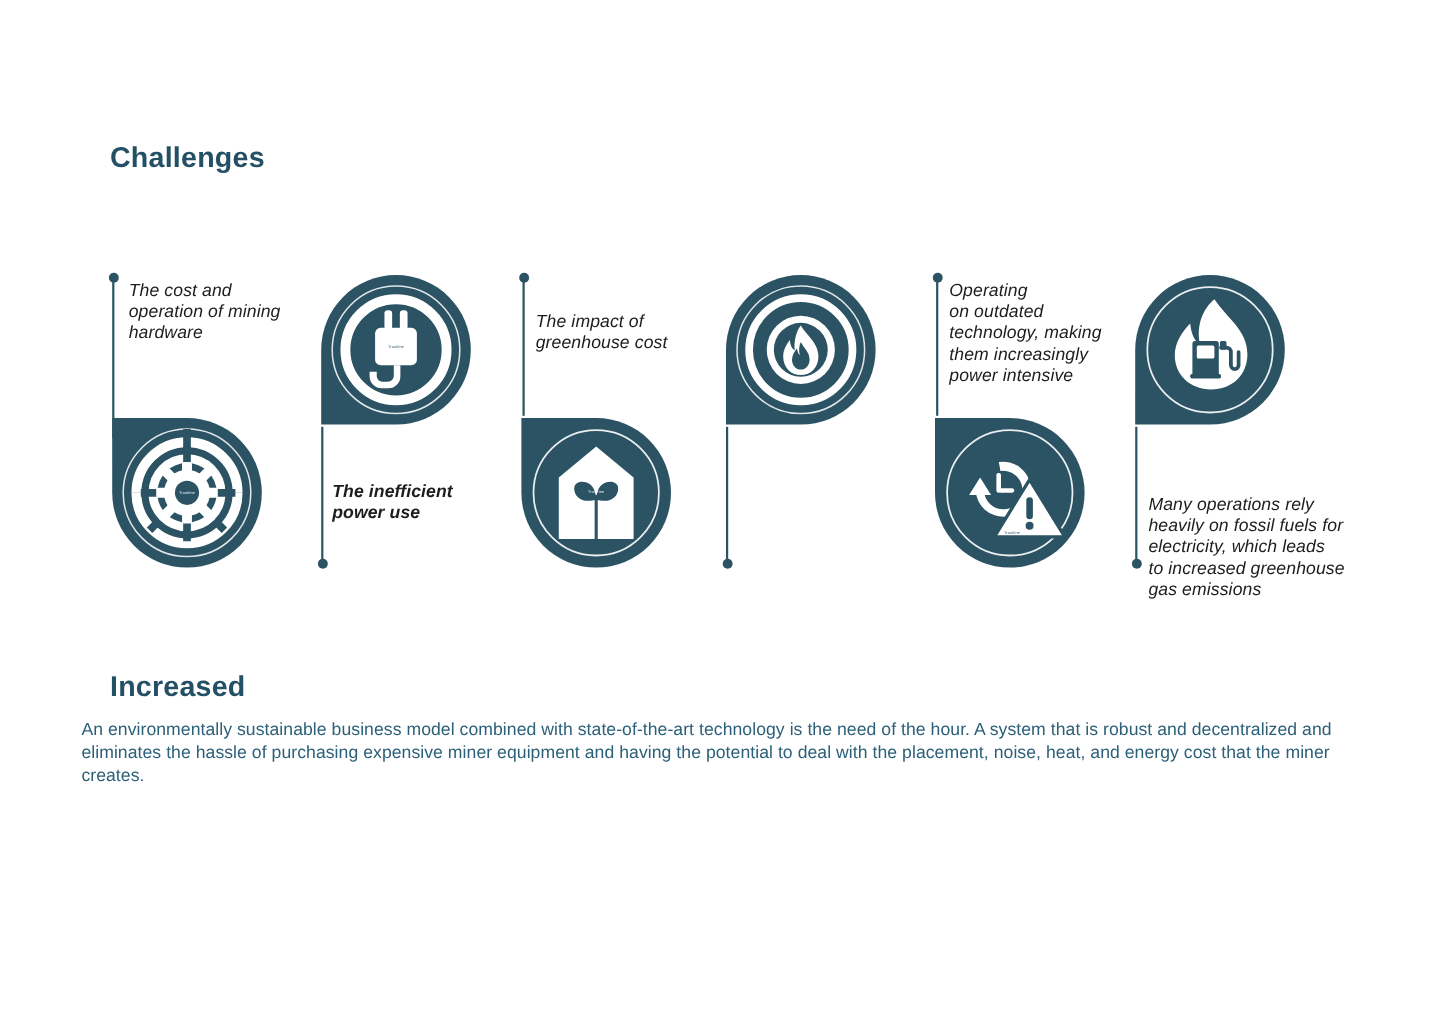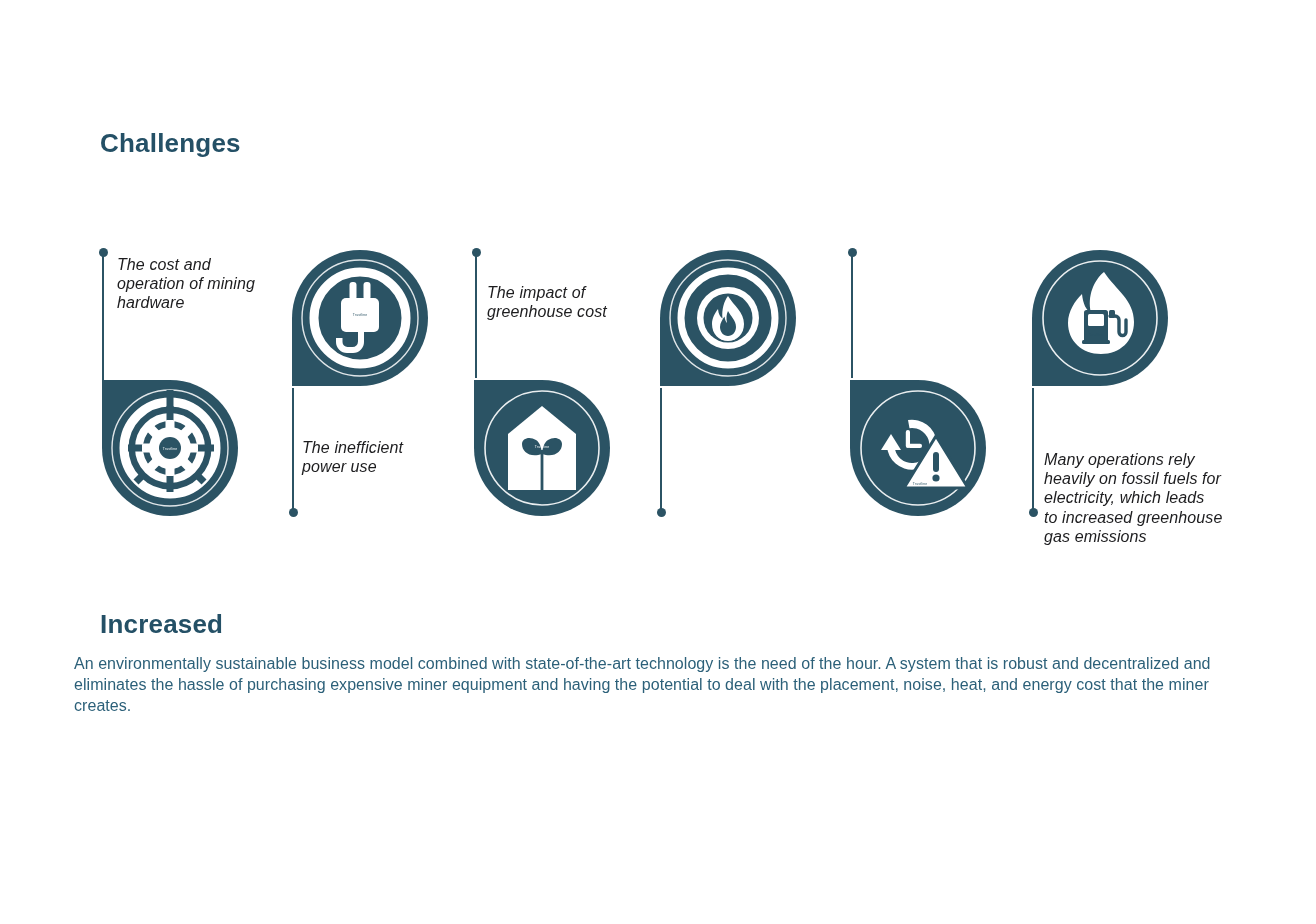--- a/index.html
+++ b/index.html
@@ -153,21 +153,21 @@
             <rect x="59.5" y="34" width="7" height="18" rx="3"></rect>
             <rect x="73.5" y="34" width="7" height="18" rx="3"></rect>
             <rect x="51" y="50" width="38" height="34" rx="5"></rect>
             <path d="M68 84 h6 v10 a11 11 0 0 1 -11 11 h-6 a11 11 0 0 1 -11 -11 v-4 h6.5 v4 a5 5 0 0 0 5 5 h5 a5.5 5.5 0 0 0 5.5 -5.5 Z"></path>
           </g>
           <text class="wm" x="70" y="68" text-anchor="middle">Trustline</text>
         </svg>
       </div>
       <div class="stem" style="left:2px;top:148px;height:124px;"></div>
       <div class="stem-dot" style="left:-1px;top:268px;"></div>
-      <div class="cap-text" style="left:12px;top:198px;width:165px;white-space:pre-line;">The inefficient
+      <div class="cap-text" style="left:12px;top:198px;width:165px;white-space:pre-line;font-weight:bold;">The inefficient
 power use</div>
     </div>
 
     <div class="tl-item" style="left:472px;top:0;width:190px;height:290px;">
       <div class="stem-dot" style="left:0px;top:8px;"></div>
       <div class="stem" style="left:3px;top:12px;height:126px;"></div>
       <div class="cap-text" style="left:15px;top:43px;width:180px;white-space:pre-line;">The impact of
 greenhouse cost</div>
       <div class="pin" style="left:0px;top:138px;">
         <svg viewBox="0 0 140 140" xmlns="http://www.w3.org/2000/svg" aria-hidden="true">
@@ -197,20 +197,25 @@
           <text class="wm wm-light" x="70" y="92" text-anchor="middle">Trustline</text>
         </svg>
       </div>
       <div class="stem" style="left:2px;top:148px;height:124px;"></div>
       <div class="stem-dot" style="left:-1px;top:268px;"></div>
     </div>
 
     <div class="tl-item" style="left:848px;top:0;width:190px;height:290px;">
       <div class="stem-dot" style="left:0px;top:8px;"></div>
       <div class="stem" style="left:3px;top:12px;height:126px;"></div>
+      <div class="cap-text" style="left:15px;top:15px;width:175px;white-space:pre-line;">Operating
+on outdated
+technology, making
+them increasingly
+power intensive</div>
       <div class="pin" style="left:0px;top:138px;">
         <svg viewBox="0 0 140 140" xmlns="http://www.w3.org/2000/svg" aria-hidden="true">
           <path d="M2 2 H70 A68 68 0 1 1 2 70 Z" fill="#2b5364"></path>
           <circle cx="70" cy="70" r="57" fill="none" stroke="#ffffff" stroke-width="1.6" opacity="0.9"></circle>
 
           <g fill="#ffffff">
             <path d="M60 42 A25 25 0 1 1 39 68 L46.5 68 A17.5 17.5 0 1 0 61.5 50.2 Z"></path>
             <polygon points="43,56 33,72 53,72"></polygon>
             <rect x="57.8" y="52" width="4.2" height="18" rx="2"></rect>
             <rect x="60" y="65.8" width="14" height="4.2" rx="2"></rect>

